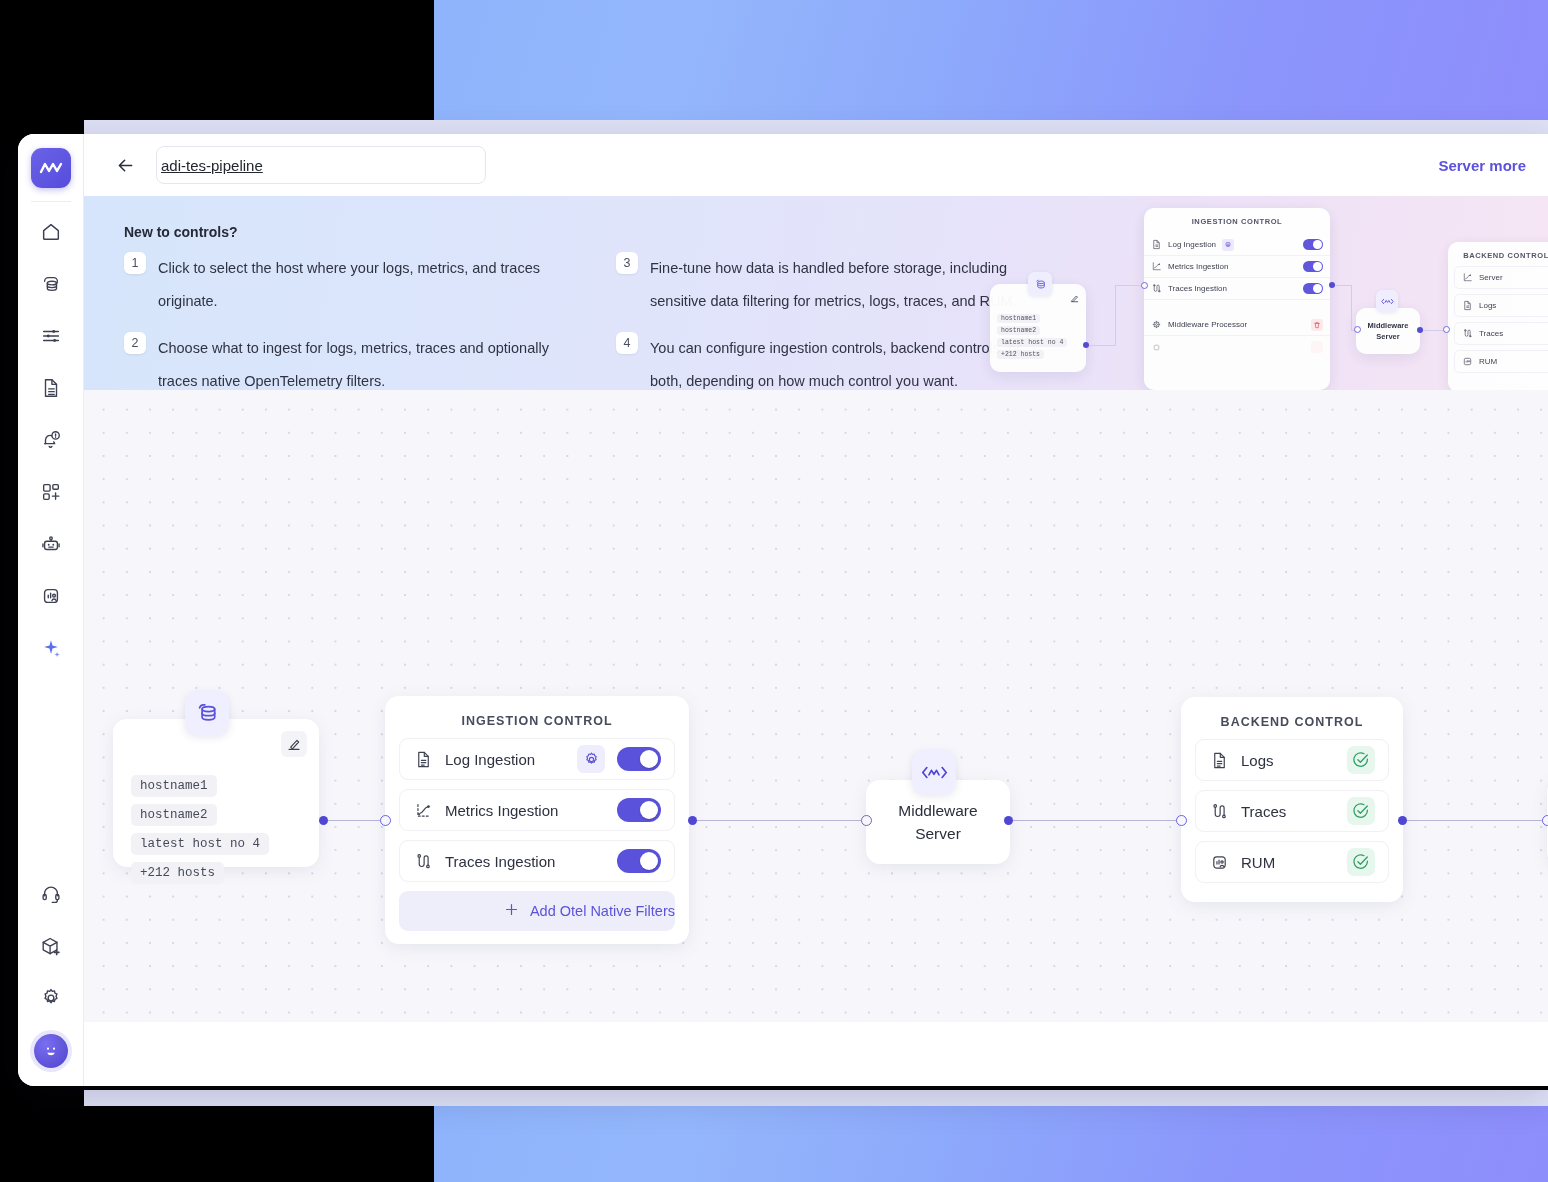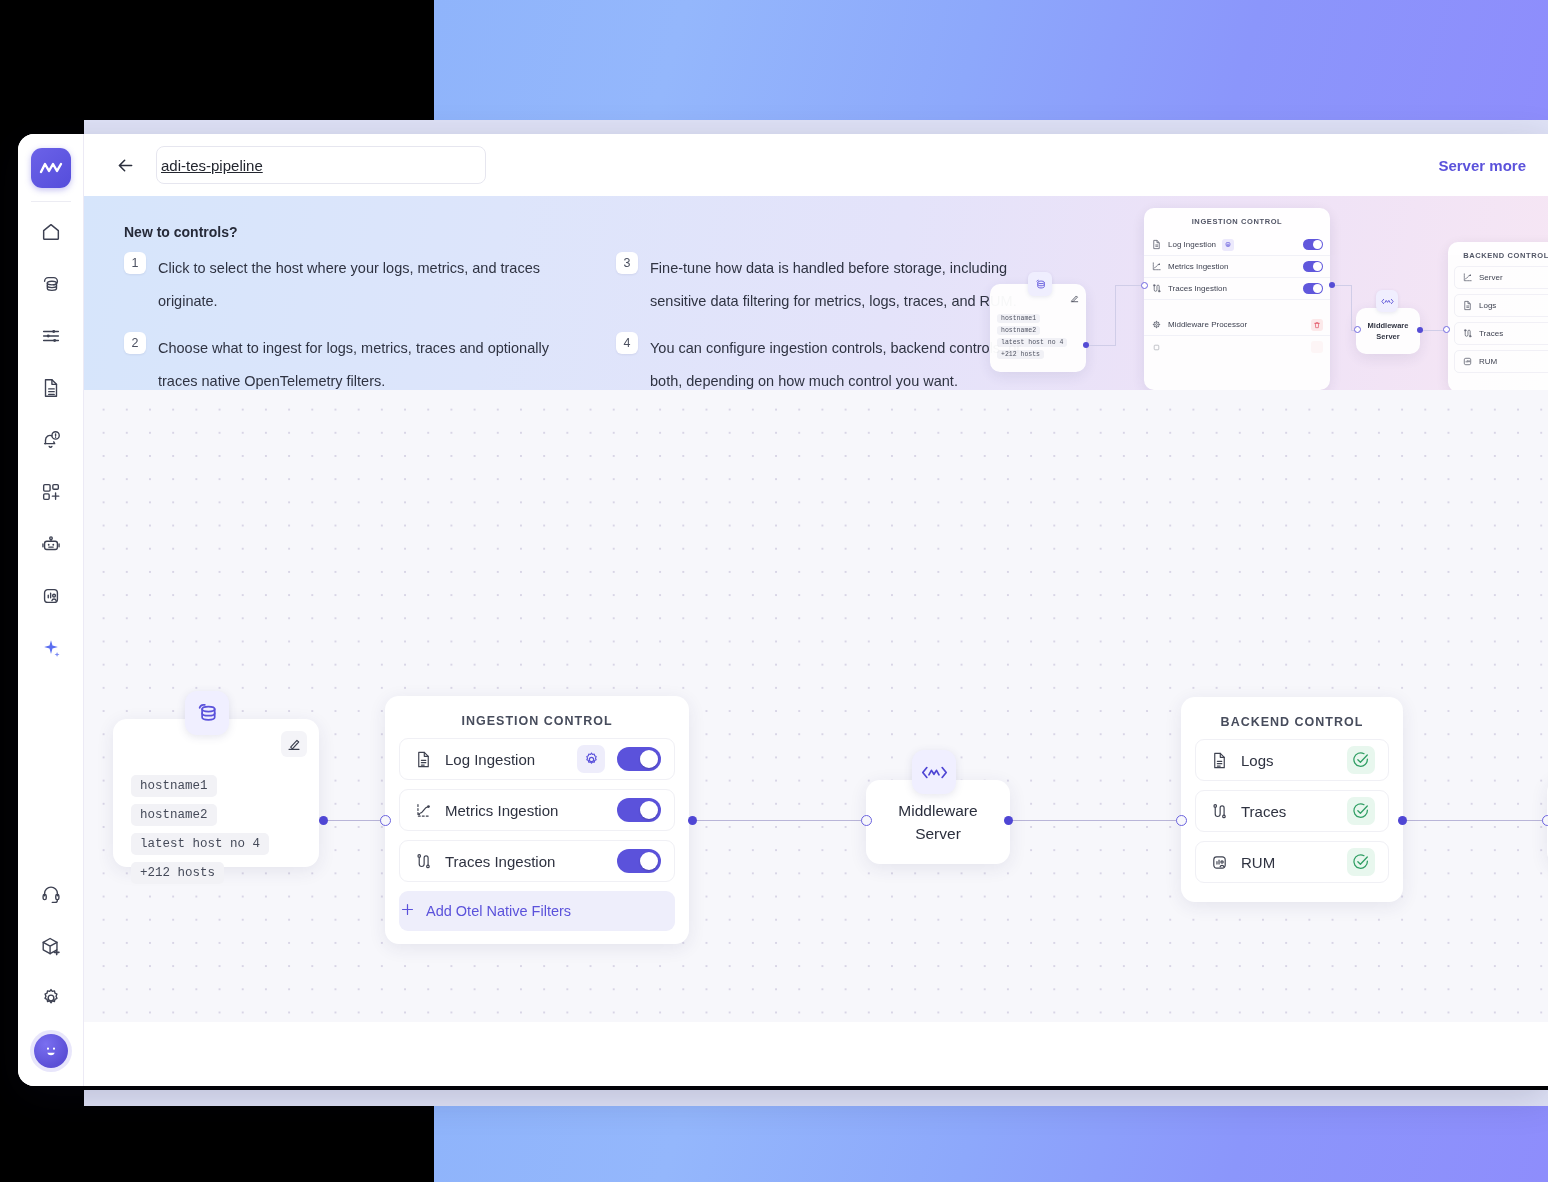--- a/index.html
+++ b/index.html
@@ -177,21 +177,21 @@
   .toggle {
     width:44px; height:24px; border-radius:13px; background:#5b52db; position:relative; flex:0 0 auto;
   }
   .toggle.ml { margin-left: auto; }
   .toggle::after {
     content:''; position:absolute; right:3px; top:3px; width:18px;height:18px;
     border-radius:50%; background:#fff; box-shadow:0 1px 2px rgba(0,0,0,.2);
   }
   .add-filters {
     margin: 4px 14px 0; height: 40px; border-radius: 9px; background:#eeeefb;
-    display:flex;align-items:center;justify-content:flex-start; gap:10px;
+    display:flex;align-items:center;justify-content:flex-end; gap:10px;
     color:#5b52db; font-size:14.5px;
   }
 
   .mw-node { left: 782px; top: 390px; width: 144px; height: 84px;
              display:flex; align-items:center; justify-content:center; }
   .mw-label { text-align:center; font-size:15.5px; color:#2b2f3d; line-height:23px; font-weight:400; }
   .mw-icon {
     position:absolute; left: 828px; top: 360px; width:44px;height:44px;border-radius:12px;
     background:#f0efff; display:flex;align-items:center;justify-content:center;
     box-shadow:0 2px 8px rgba(60,60,120,.13); z-index:3;

